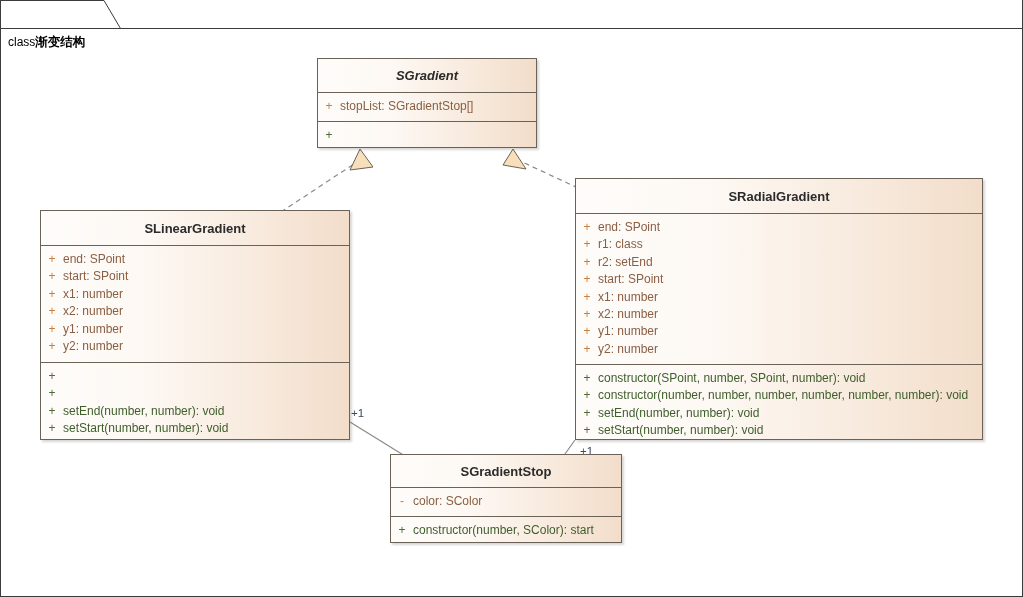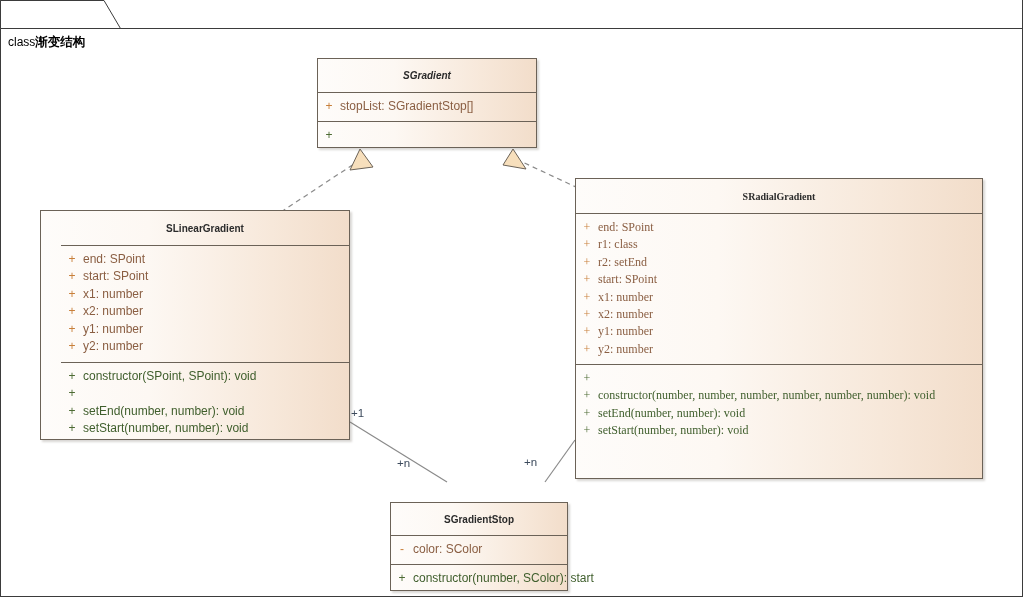--- a/index.html
+++ b/index.html
@@ -59,21 +59,21 @@
   
   .uml-class {
     position: absolute;
     border: 1px solid #6b6257;
     background: linear-gradient(to right, #fefcfa 0%, #fdf8f3 35%, #f7e8da 75%, #f2ddca 100%);
     box-shadow: 2px 2px 2px rgba(120,110,100,0.28);
     box-sizing: border-box;
   }
   .uml-header {
     text-align: left;
-    font-size: 10px;
+    font-size: 13px;
     font-weight: 700;
     color: #2b2b2b;
     border-bottom: 1px solid #6b6257;
     box-sizing: border-box;
     display: flex;
     align-items: center;
     justify-content: center;
   }
   .uml-header.abstract {
     font-style: italic;
@@ -173,21 +173,21 @@
         <span class="lbl">stopList: SGradientStop[]</span>
       </div>
     </div>
     <div class="uml-section" style="height:28px;">
       <div class="uml-row method-row">
         <span class="vis">+</span>
       </div>
     </div>
   </div>
 
-  <div class="uml-class" style="left:40px; top:210px; width:310px; height:230px;padding-left:20px;">
+  <div class="uml-class" style="left:40px; top:210px; width:310px; height:230px;">
     <div class="uml-header" style="height:35px;">SLinearGradient</div>
     <div class="uml-section" style="height:116px;">
       <div class="uml-row attr-row">
         <span class="vis">+</span>
         <span class="lbl">end: SPoint</span>
       </div>
       <div class="uml-row attr-row">
         <span class="vis">+</span>
         <span class="lbl">start: SPoint</span>
       </div>
@@ -204,37 +204,36 @@
         <span class="lbl">y1: number</span>
       </div>
       <div class="uml-row attr-row">
         <span class="vis">+</span>
         <span class="lbl">y2: number</span>
       </div>
     </div>
     <div class="uml-section" style="height:79px;">
       <div class="uml-row method-row">
         <span class="vis">+</span>
-        <span class="lbl">constructor(SPoint, SPoint): void</span>
       </div>
       <div class="uml-row method-row">
         <span class="vis">+</span>
       </div>
       <div class="uml-row method-row">
         <span class="vis">+</span>
         <span class="lbl">setEnd(number, number): void</span>
       </div>
       <div class="uml-row method-row">
         <span class="vis">+</span>
         <span class="lbl">setStart(number, number): void</span>
       </div>
     </div>
   </div>
 
-  <div class="uml-class" style="left:575px; top:178px; width:408px; height:301px;font-family:Liberation Serif, serif;">
+  <div class="uml-class" style="left:575px; top:178px; width:408px; height:262px;">
     <div class="uml-header" style="height:35px;">SRadialGradient</div>
     <div class="uml-section" style="height:150px;">
       <div class="uml-row attr-row">
         <span class="vis">+</span>
         <span class="lbl">end: SPoint</span>
       </div>
       <div class="uml-row attr-row">
         <span class="vis">+</span>
         <span class="lbl">r1: class</span>
       </div>
@@ -259,37 +258,38 @@
         <span class="lbl">y1: number</span>
       </div>
       <div class="uml-row attr-row">
         <span class="vis">+</span>
         <span class="lbl">y2: number</span>
       </div>
     </div>
     <div class="uml-section" style="height:77px;">
       <div class="uml-row method-row">
         <span class="vis">+</span>
+        <span class="lbl">constructor(SPoint, number, SPoint, number): void</span>
       </div>
       <div class="uml-row method-row">
         <span class="vis">+</span>
         <span class="lbl">constructor(number, number, number, number, number, number): void</span>
       </div>
       <div class="uml-row method-row">
         <span class="vis">+</span>
         <span class="lbl">setEnd(number, number): void</span>
       </div>
       <div class="uml-row method-row">
         <span class="vis">+</span>
         <span class="lbl">setStart(number, number): void</span>
       </div>
     </div>
   </div>
 
-  <div class="uml-class" style="left:390px; top:502px; width:178px; height:89px;">
+  <div class="uml-class" style="left:390px; top:454px; width:232px; height:89px;">
     <div class="uml-header" style="height:33px;">SGradientStop</div>
     <div class="uml-section" style="height:28px;">
       <div class="uml-row attr-row">
         <span class="vis">-</span>
         <span class="lbl">color: SColor</span>
       </div>
     </div>
     <div class="uml-section" style="height:28px;">
       <div class="uml-row method-row">
         <span class="vis">+</span>

